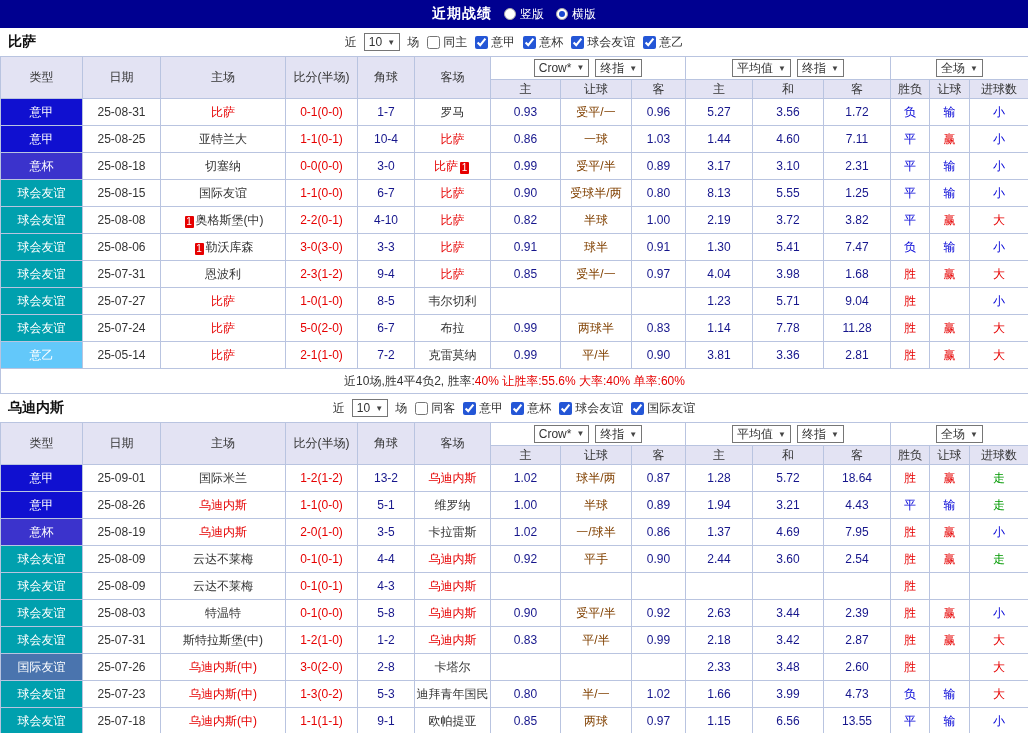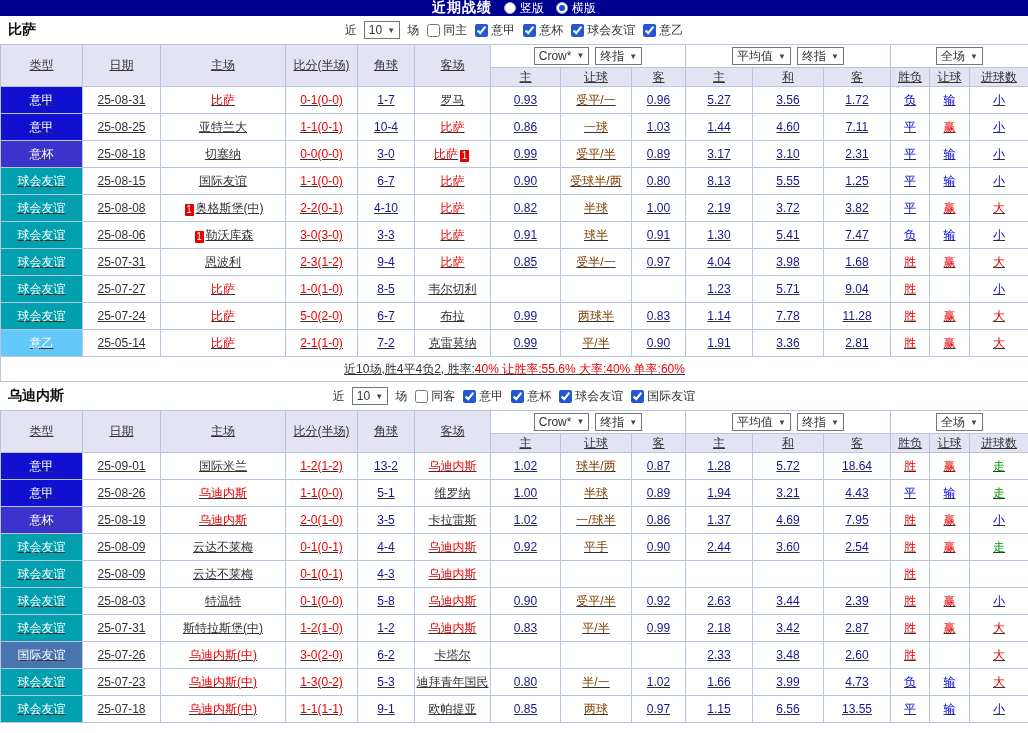--- a/index.html
+++ b/index.html
@@ -1,29 +1,29 @@
 <!DOCTYPE html>
 <html><head>
 <meta charset="utf-8">
 <style>
   html,body{margin:0;padding:0;}
   body{width:1028px;background:#fff;color:#333;font-family:"Liberation Sans","DejaVu Sans",sans-serif;font-size:12px;}
-  .topbar{height:16px;background:#000090;color:#fff;display:flex;align-items:center;justify-content:center;gap:12px;}
+  .topbar{height:28px;background:#000090;color:#fff;display:flex;align-items:center;justify-content:center;gap:12px;}
   .topbar .title{font-weight:bold;font-size:14px;letter-spacing:1px;}
   .radio-opt{display:inline-flex;align-items:center;gap:4px;cursor:pointer;font-size:12px;color:#fff;}
   .radio{width:12px;height:12px;border-radius:50%;background:#fff;border:1px solid #aaa;display:inline-block;position:relative;box-sizing:border-box;}
   .radio.sel::after{content:"";position:absolute;left:2px;top:2px;width:6px;height:6px;border-radius:50%;background:#1846d0;}
   .sec-head{position:relative;height:28px;display:flex;align-items:center;background:#fff;}
   .team-name{position:absolute;left:8px;font-weight:bold;font-size:14px;color:#111;}
   .filters{display:flex;align-items:center;gap:4px;margin:0 auto;}
   .filters .cb{display:inline-flex;align-items:center;gap:2px;cursor:pointer;}
   .filters input[type=checkbox]{width:13px;height:13px;accent-color:#2456d6;margin:0 1px 0 4px;}
   .selbox{display:inline-flex;align-items:center;gap:5px;border:1px solid #767676;background:#fff;padding:1px 4px;height:18px;box-sizing:border-box;font-size:12px;cursor:pointer;margin:0 3px;}
   .selbox .sa{font-size:8px;color:#444;}
-  table.stats{width:1028px;border-collapse:collapse;table-layout:fixed;text-decoration:underline;}
+  table.stats{width:1028px;border-collapse:collapse;table-layout:fixed;}
   .stats th,.stats td{border:1px solid #b9c4e0;text-align:center;padding:0;overflow:hidden;white-space:nowrap;font-weight:normal;}
   .stats thead th{background:#e3e3f3;color:#333;}
   .stats thead th.dd{background:#fff;}
   .stats .h1 th{height:22px;}
   .stats .h2 th{height:18px;}
   .stats tbody td{height:26px;background:#fff;}
   .stats td.type{color:#fff;}
   .stats td.score{color:#e60000;}
   .stats td.num{color:#16168c;}
   .stats td.hcv{color:#804000;}
@@ -292,21 +292,21 @@
         <tr>
           <td class="type" style="background: rgb(99, 200, 250);">意乙</td>
           <td>25-05-14</td>
           <td><span class="hl">比萨</span></td>
           <td class="score">2-1(1-0)</td>
           <td class="num">7-2</td>
           <td><span class="">克雷莫纳</span></td>
           <td class="num">0.99</td>
           <td class="hcv">平/半</td>
           <td class="num">0.90</td>
-          <td class="num">1.91</td>
+          <td class="num">3.81</td>
           <td class="num">3.36</td>
           <td class="num">2.81</td>
           <td style="color: rgb(230, 0, 0);">胜</td>
           <td style="color: rgb(230, 0, 0);">赢</td>
           <td style="color: rgb(230, 0, 0);">大</td>
         </tr>
       </tbody>
       <tfoot>
         <tr>
           <td colspan="15" class="summary"><span>近10场,胜4平4负2, 胜率:</span><span style="color: rgb(230, 0, 0);">40%</span><span style="color: rgb(230, 0, 0);"> 让胜率:55.6%</span><span style="color: rgb(230, 0, 0);"> 大率:40%</span><span style="color: rgb(230, 0, 0);"> 单率:60%</span></td>
@@ -519,21 +519,21 @@
           <td class="num">2.87</td>
           <td style="color: rgb(230, 0, 0);">胜</td>
           <td style="color: rgb(230, 0, 0);">赢</td>
           <td style="color: rgb(230, 0, 0);">大</td>
         </tr>
         <tr>
           <td class="type" style="background: rgb(74, 116, 174);">国际友谊</td>
           <td>25-07-26</td>
           <td><span class="hl">乌迪内斯(中)</span></td>
           <td class="score">3-0(2-0)</td>
-          <td class="num">6-2</td>
+          <td class="num">2-8</td>
           <td><span class="">卡塔尔</span></td>
           <td class="num"></td>
           <td class="hcv"></td>
           <td class="num"></td>
           <td class="num">2.33</td>
           <td class="num">3.48</td>
           <td class="num">2.60</td>
           <td style="color: rgb(230, 0, 0);">胜</td>
           <td></td>
           <td style="color: rgb(230, 0, 0);">大</td>

